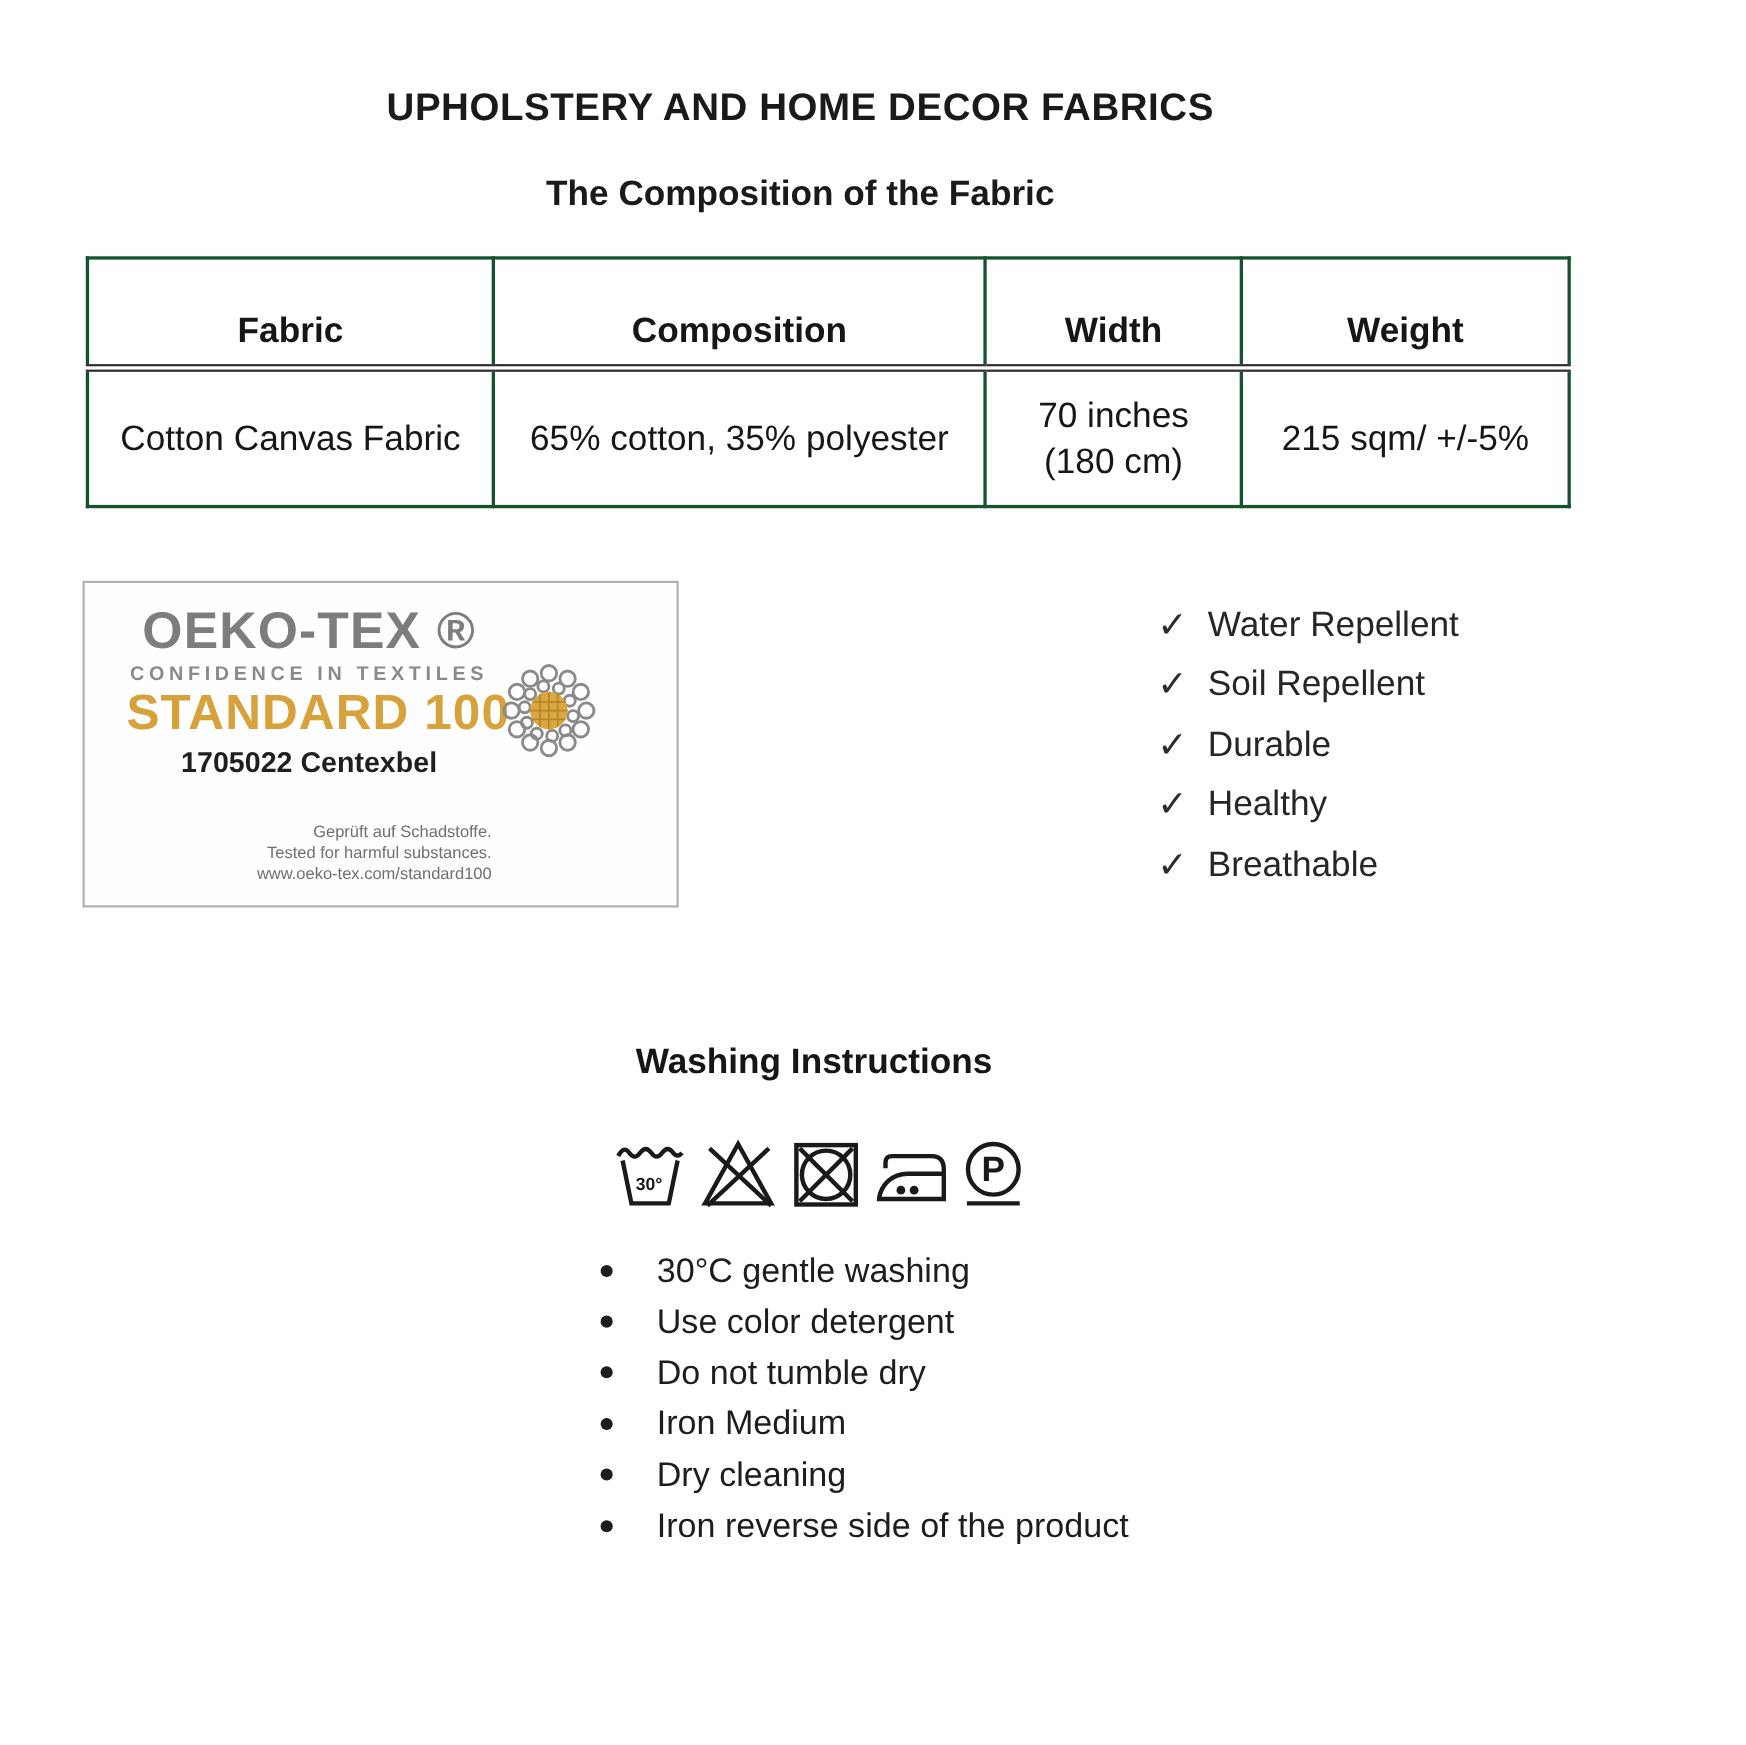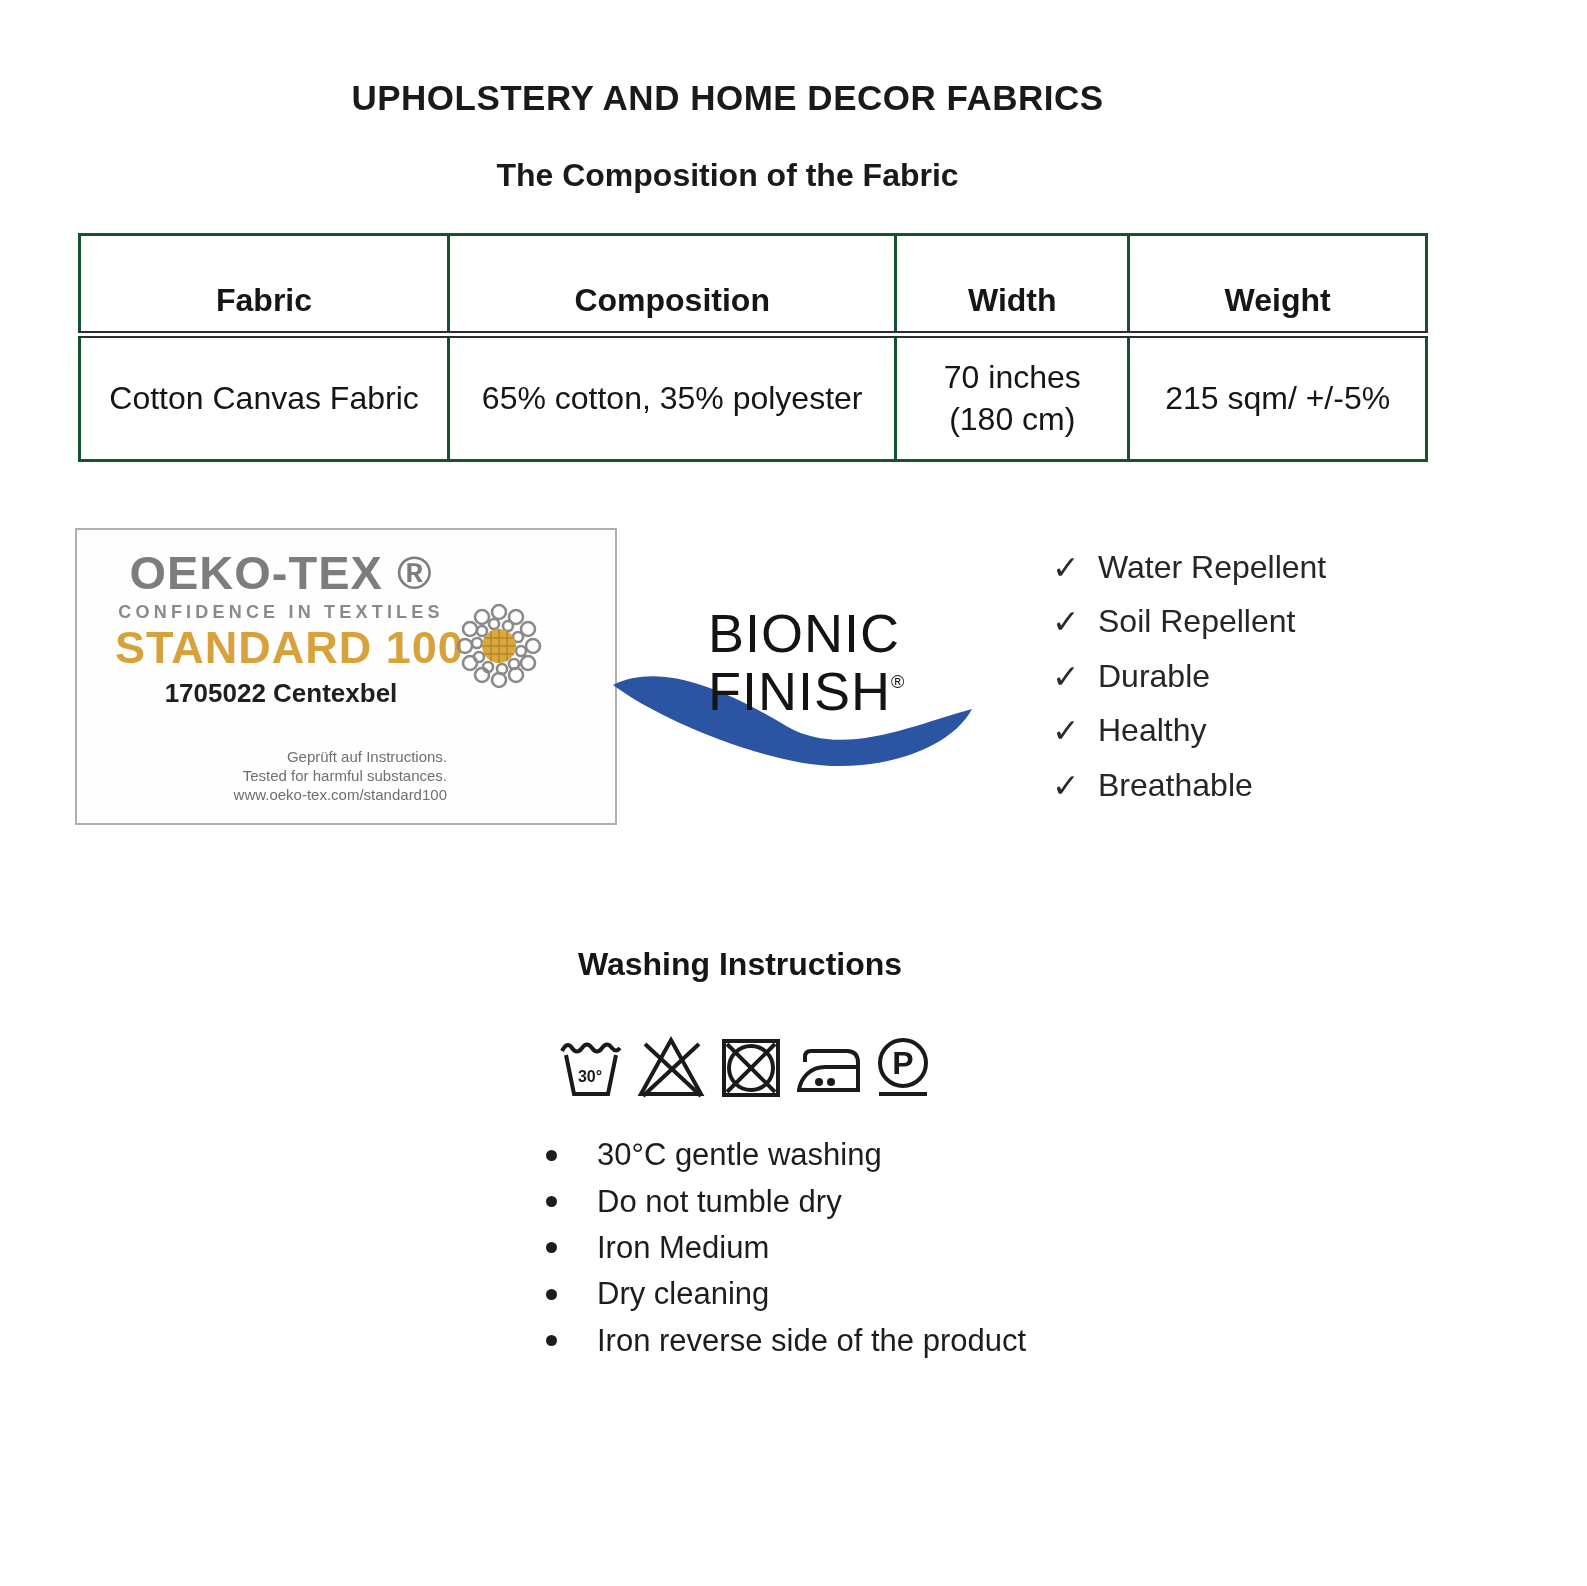--- a/index.html
+++ b/index.html
@@ -112,21 +112,21 @@
     </table>
   </div>
 
   <div class="oeko-box">
     <div class="oeko-col">
       <div class="oeko-brand">OEKO-TEX ®</div>
       <div class="oeko-tagline">CONFIDENCE IN TEXTILES</div>
       <div class="oeko-standard">STANDARD 100</div>
       <div class="oeko-cert">1705022 Centexbel</div>
       <div class="oeko-notes">
-        <div>Geprüft auf Instructions.</div>
+        <div>Geprüft auf Schadstoffe.</div>
         <div>Tested for harmful substances.</div>
         <div>www.oeko-tex.com/standard100</div>
       </div>
     </div>
     <svg class="oeko-flower" width="88" height="92" viewBox="0 0 88 92">
       <g stroke="#8a8a8a" stroke-width="2.6" fill="none">
         <circle cx="44" cy="12" r="7"></circle>
           <circle cx="61" cy="17" r="7"></circle>
           <circle cx="73" cy="29" r="7"></circle>
         <circle cx="78" cy="46" r="7"></circle>
@@ -154,29 +154,20 @@
         <line x1="44" y1="29" x2="44" y2="63"></line>
         <line x1="36" y1="31" x2="36" y2="61"></line>
           <line x1="52" y1="31" x2="52" y2="61"></line>
         <line x1="27" y1="46" x2="61" y2="46"></line>
         <line x1="29" y1="38" x2="59" y2="38"></line>
           <line x1="29" y1="54" x2="59" y2="54"></line>
       </g>
     </svg>
   </div>
 
-  <div class="bionic">
-    <svg class="bionic-wave" width="395" height="118" viewBox="0 0 395 118">
-      <path d="M15,22 C60,0 120,22 190,64 C245,95 315,62 374,46 C352,88 275,112 205,100 C135,88 52,50 15,22 Z" fill="#2B55A3"></path>
-    </svg>
-    <div class="bionic-text">
-      <div>BIONIC</div>
-      <div><span>FINISH</span><span class="bionic-reg">®</span></div>
-    </div>
-  </div>
 
   <div class="features">
     <div class="feature-row">
       <span class="feature-check">✓</span>
       <span class="feature-label">Water Repellent</span>
     </div>
     <div class="feature-row">
       <span class="feature-check">✓</span>
       <span class="feature-label">Soil Repellent</span>
     </div>
@@ -226,20 +217,24 @@
     </svg>
   </div>
 
   <div class="bullets">
     <div class="bullet-row">
       <span class="bullet-dot"></span>
       <span class="bullet-text">30°C gentle washing</span>
     </div>
     <div class="bullet-row">
       <span class="bullet-dot"></span>
+      <span class="bullet-text">Use color detergent</span>
+    </div>
+    <div class="bullet-row">
+      <span class="bullet-dot"></span>
       <span class="bullet-text">Do not tumble dry</span>
     </div>
     <div class="bullet-row">
       <span class="bullet-dot"></span>
       <span class="bullet-text">Iron Medium</span>
     </div>
     <div class="bullet-row">
       <span class="bullet-dot"></span>
       <span class="bullet-text">Dry cleaning</span>
     </div>

